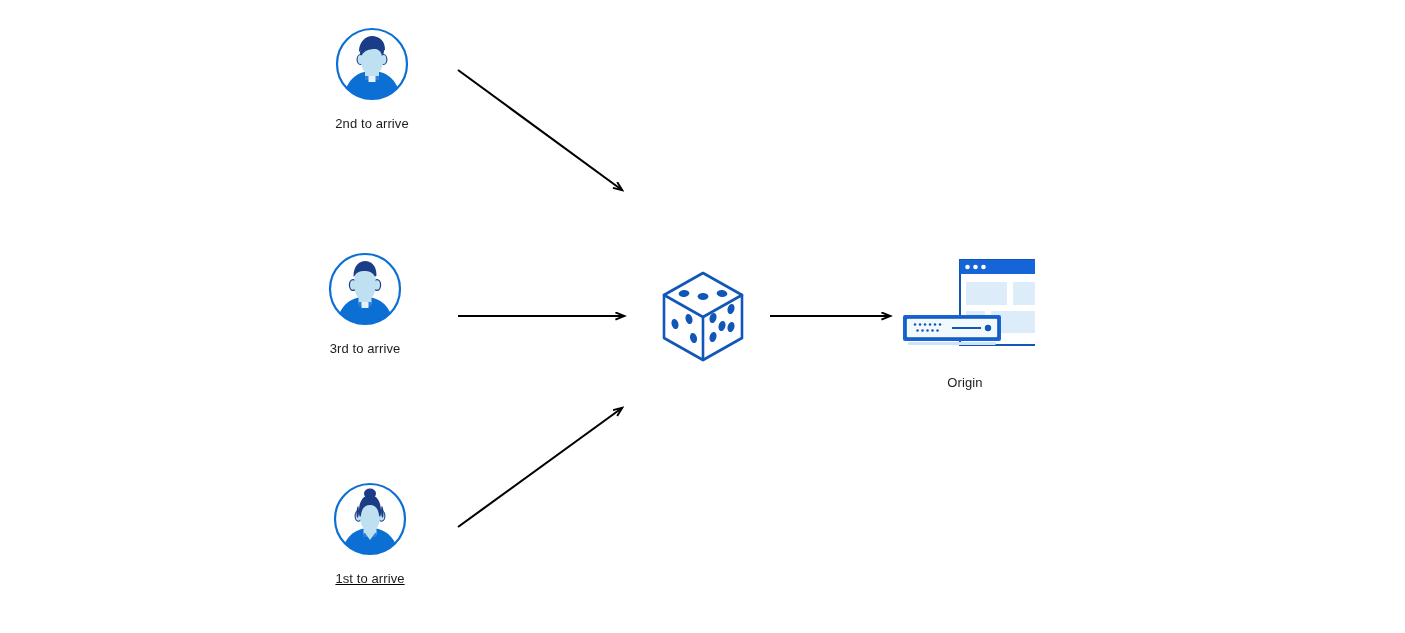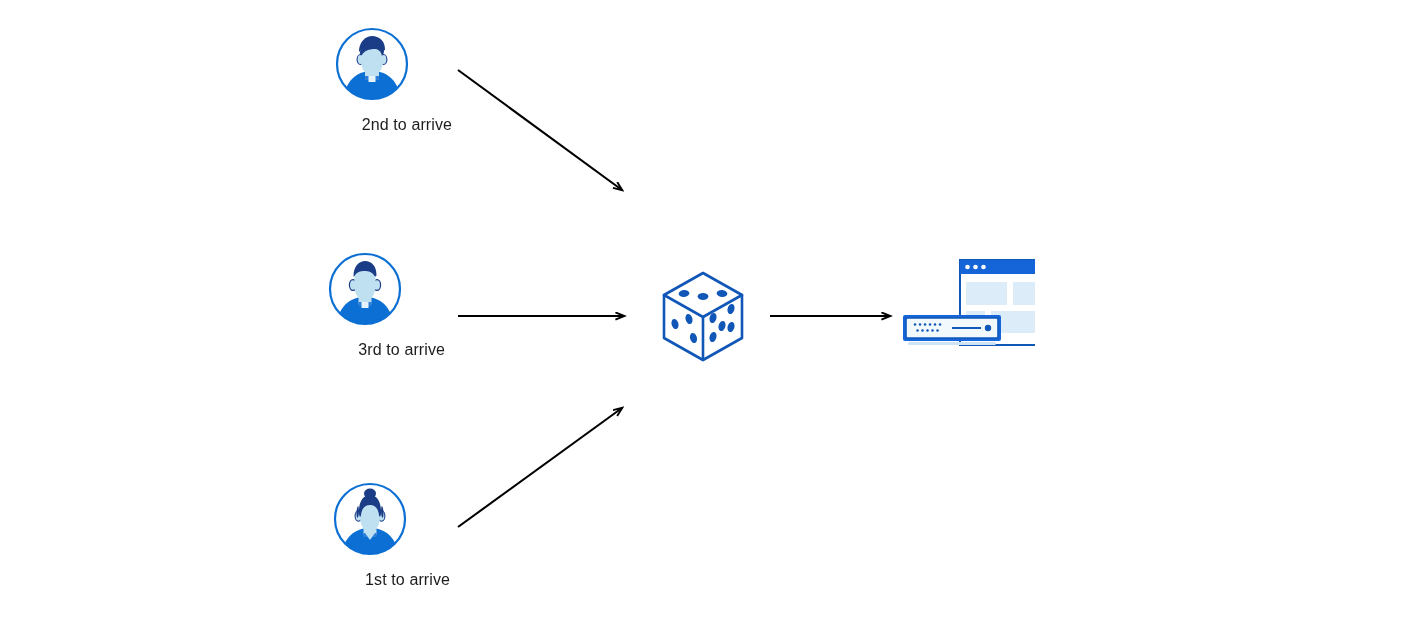--- a/index.html
+++ b/index.html
@@ -18,23 +18,23 @@
     background: #ffffff;
     overflow: hidden;
   }
   .node {
     position: absolute;
   }
   .avatar-node { width: 160px; text-align: center; }
   .avatar-wrap { width: 76px; height: 76px; margin: 0 auto; }
   .node-label {
     font-family: "Liberation Sans", sans-serif;
-    font-size: 16px;
+    font-size: 13px;
     color: #1d1d1f;
-    text-align: right;
+    text-align: center;
     margin-top: 14px;
     letter-spacing: 0.1px;
     white-space: nowrap;
   }
   .dice-node { width: 90px; }
   .origin-node { width: 200px; text-align: center; }
   .origin-wrap { width: 140px; height: 105px; margin: 0 auto; position: relative; }
   .arrow-layer {
     position: absolute;
     left: 0; top: 0;
@@ -104,21 +104,21 @@
           <path d="M27.5 28 c0 -9 4.5 -14 10.5 -14 c6 0 10.5 5 10.5 14 l0 7 c0 9 -4.5 14 -10.5 14 c-6 0 -10.5 -5 -10.5 -14 z" fill="#bfe0f0"></path>
           <path d="M26.5 25 c0 -10 6 -15 11.5 -15 c6.5 0 11.5 5 11.5 14 c0 1 -1 2 -2 1 c-2 -4 -6 -5 -10 -5 c-4 0 -8 1 -10 5 c-1 1 -1 1 -1 0 z" fill="#1b3c86"></path>
           <path d="M31.5 51 l13 0 l0 4 l-13 0 z" fill="#2f7fd8"></path>
           <path d="M34.5 51 l7 0 l0 6 l-7 0 z" fill="#e6f2f9"></path>
         </g>
       </svg>
     </div>
     <div class="node-label">3rd to arrive</div>
   </div>
 
-  <div class="node avatar-node" style="left:290px; top:481px;">
+  <div class="node avatar-node" style="left:290px; top:481px;text-decoration:underline;">
     <div class="avatar-wrap">
       <svg viewBox="0 0 76 76" width="76" height="76">
         <defs>
           <clipPath id="clipC">
               <circle cx="38" cy="38" r="35"></circle>
             </clipPath>
         </defs>
         <circle cx="38" cy="38" r="35" fill="#ffffff" stroke="#0b6fd4" stroke-width="2.2"></circle>
         <g clip-path="url(#clipC)">
           <path d="M38 47 c-17 0 -26 11 -29 27 l58 0 c-3 -16 -12 -27 -29 -27 z" fill="#0b6fd4"></path>
@@ -199,15 +199,16 @@
             <circle cx="32.5" cy="74.5" r="1.25"></circle>
               <circle cx="37.5" cy="74.5" r="1.25"></circle>
             <circle cx="42.5" cy="74.5" r="1.25"></circle>
           </g>
           <line x1="57" y1="72" x2="86" y2="72" stroke="#1157b8" stroke-width="2"></line>
           <circle cx="93" cy="72" r="3.2" fill="#1157b8"></circle>
           <rect x="13" y="86" width="88" height="3" rx="1.5" fill="#cfe4f5"></rect>
         </g>
       </svg>
     </div>
+    <div class="node-label">Origin</div>
   </div>
 
 </div>
 
 </body></html>

